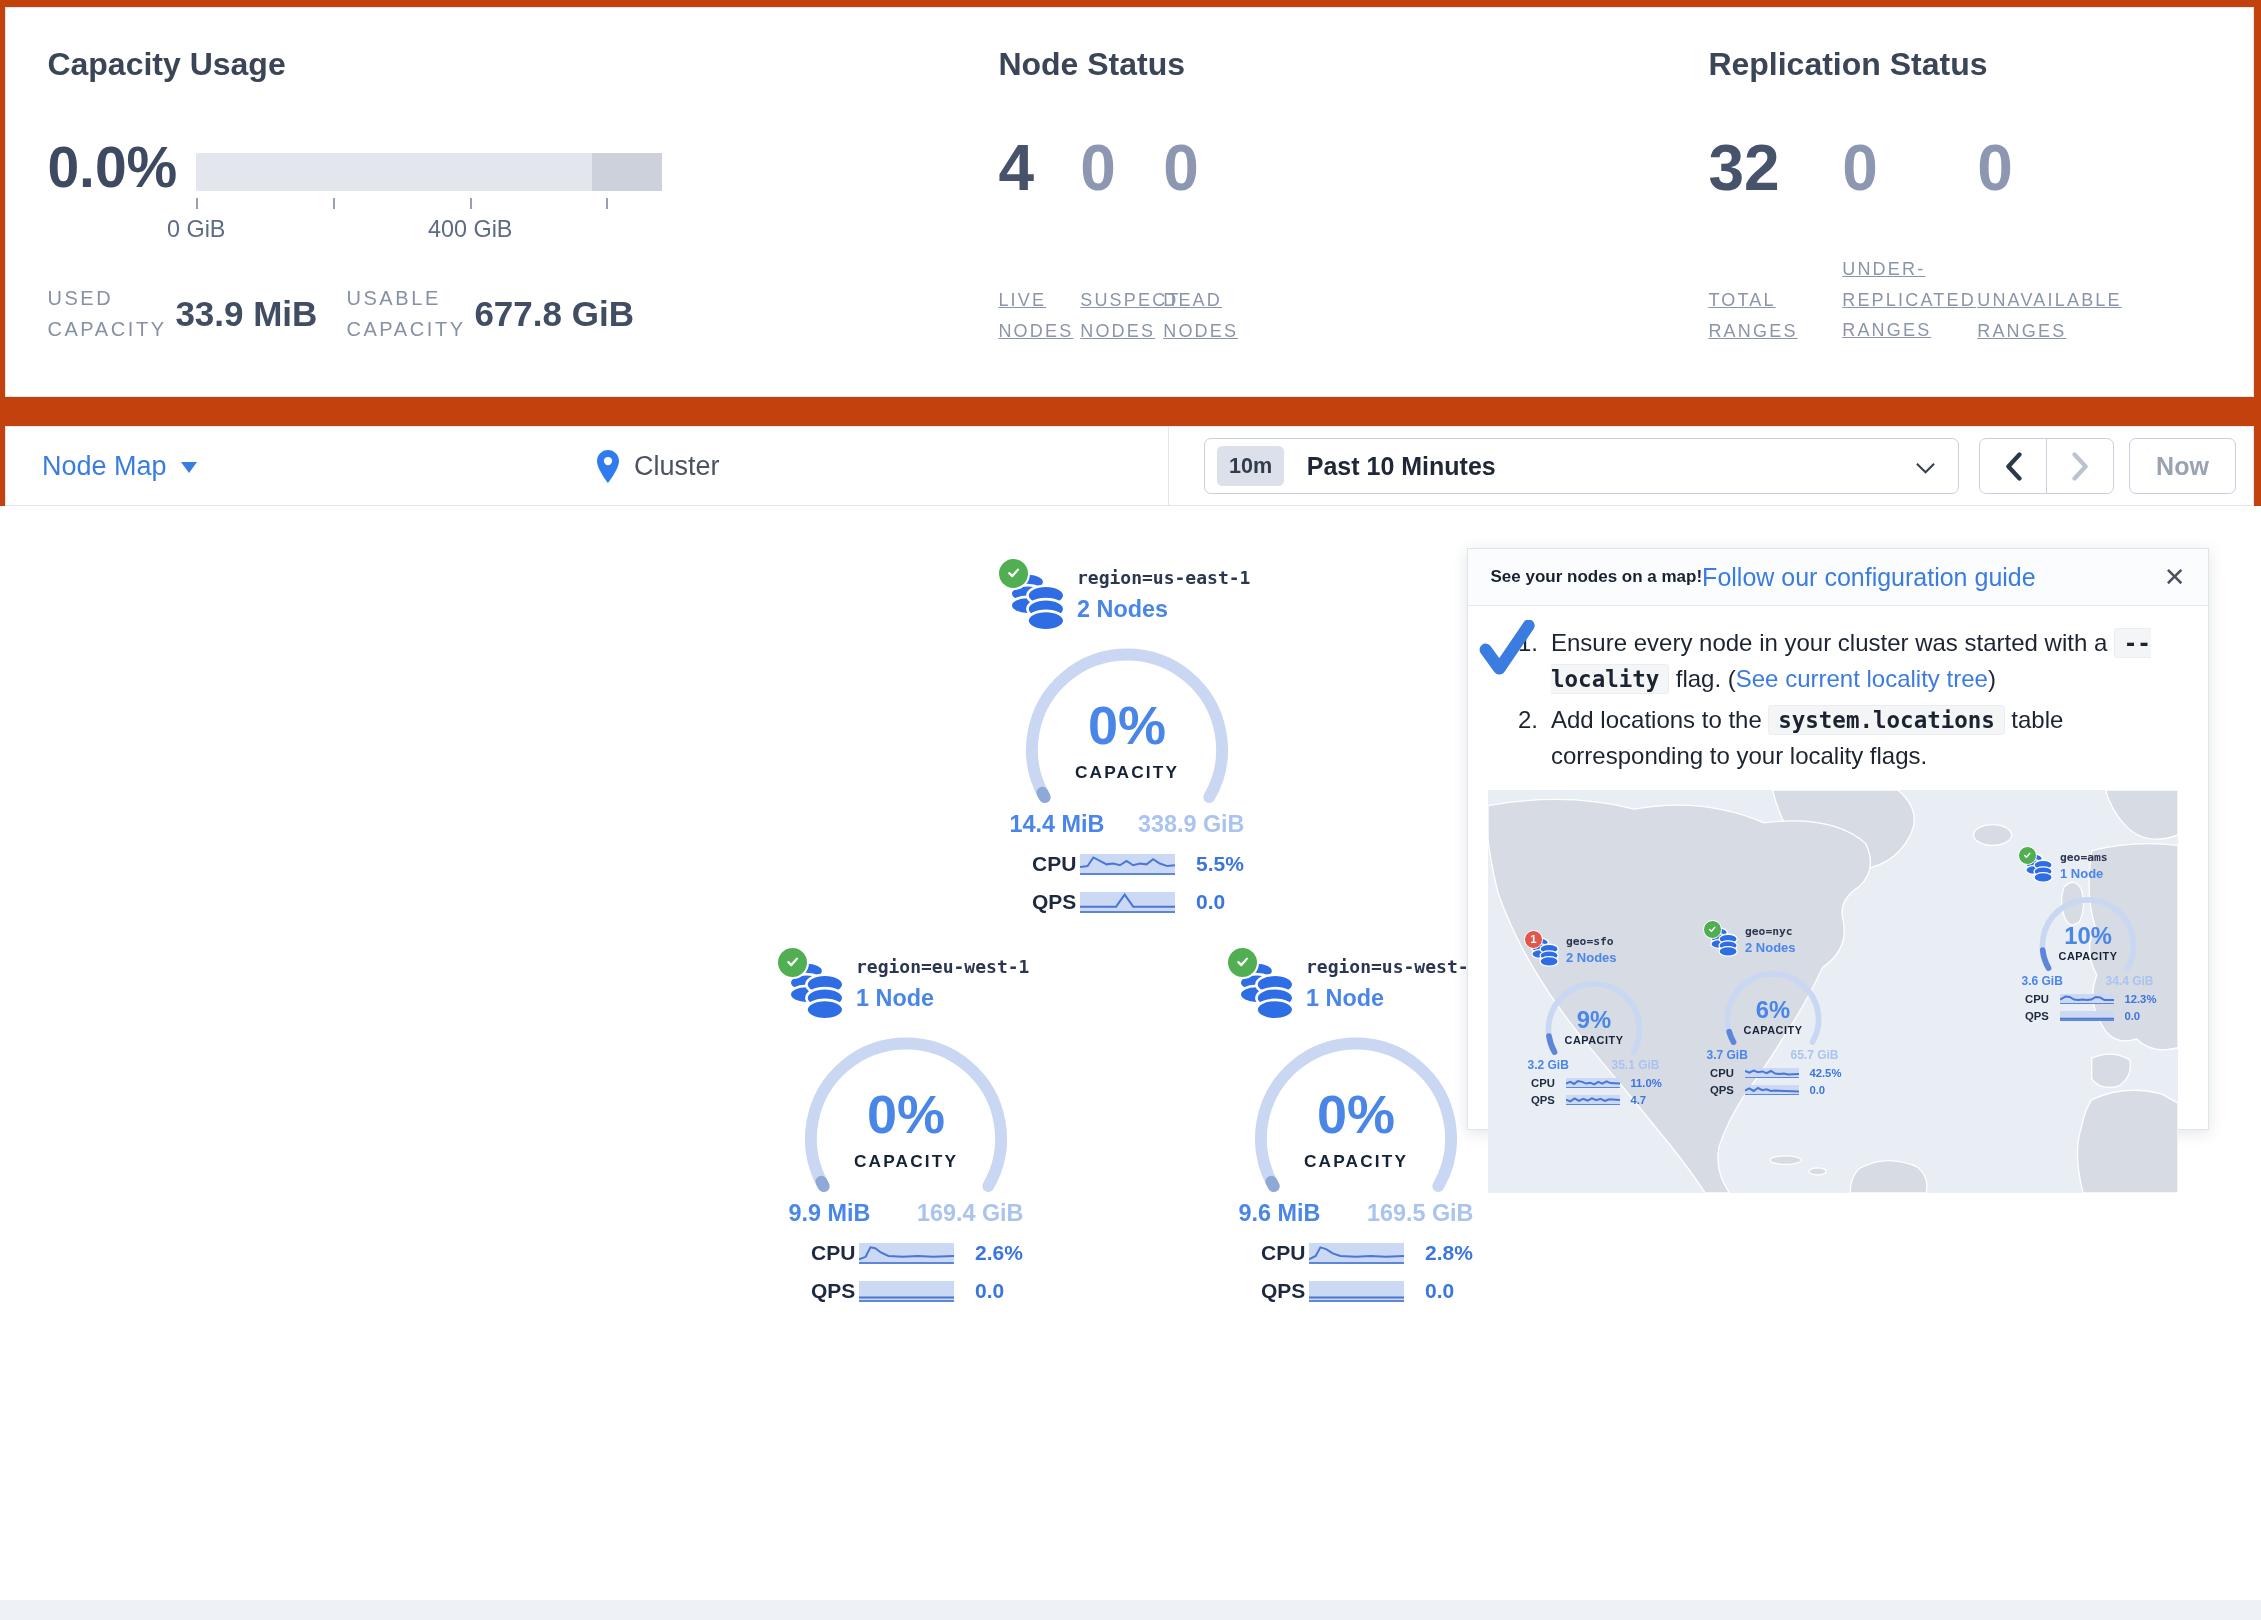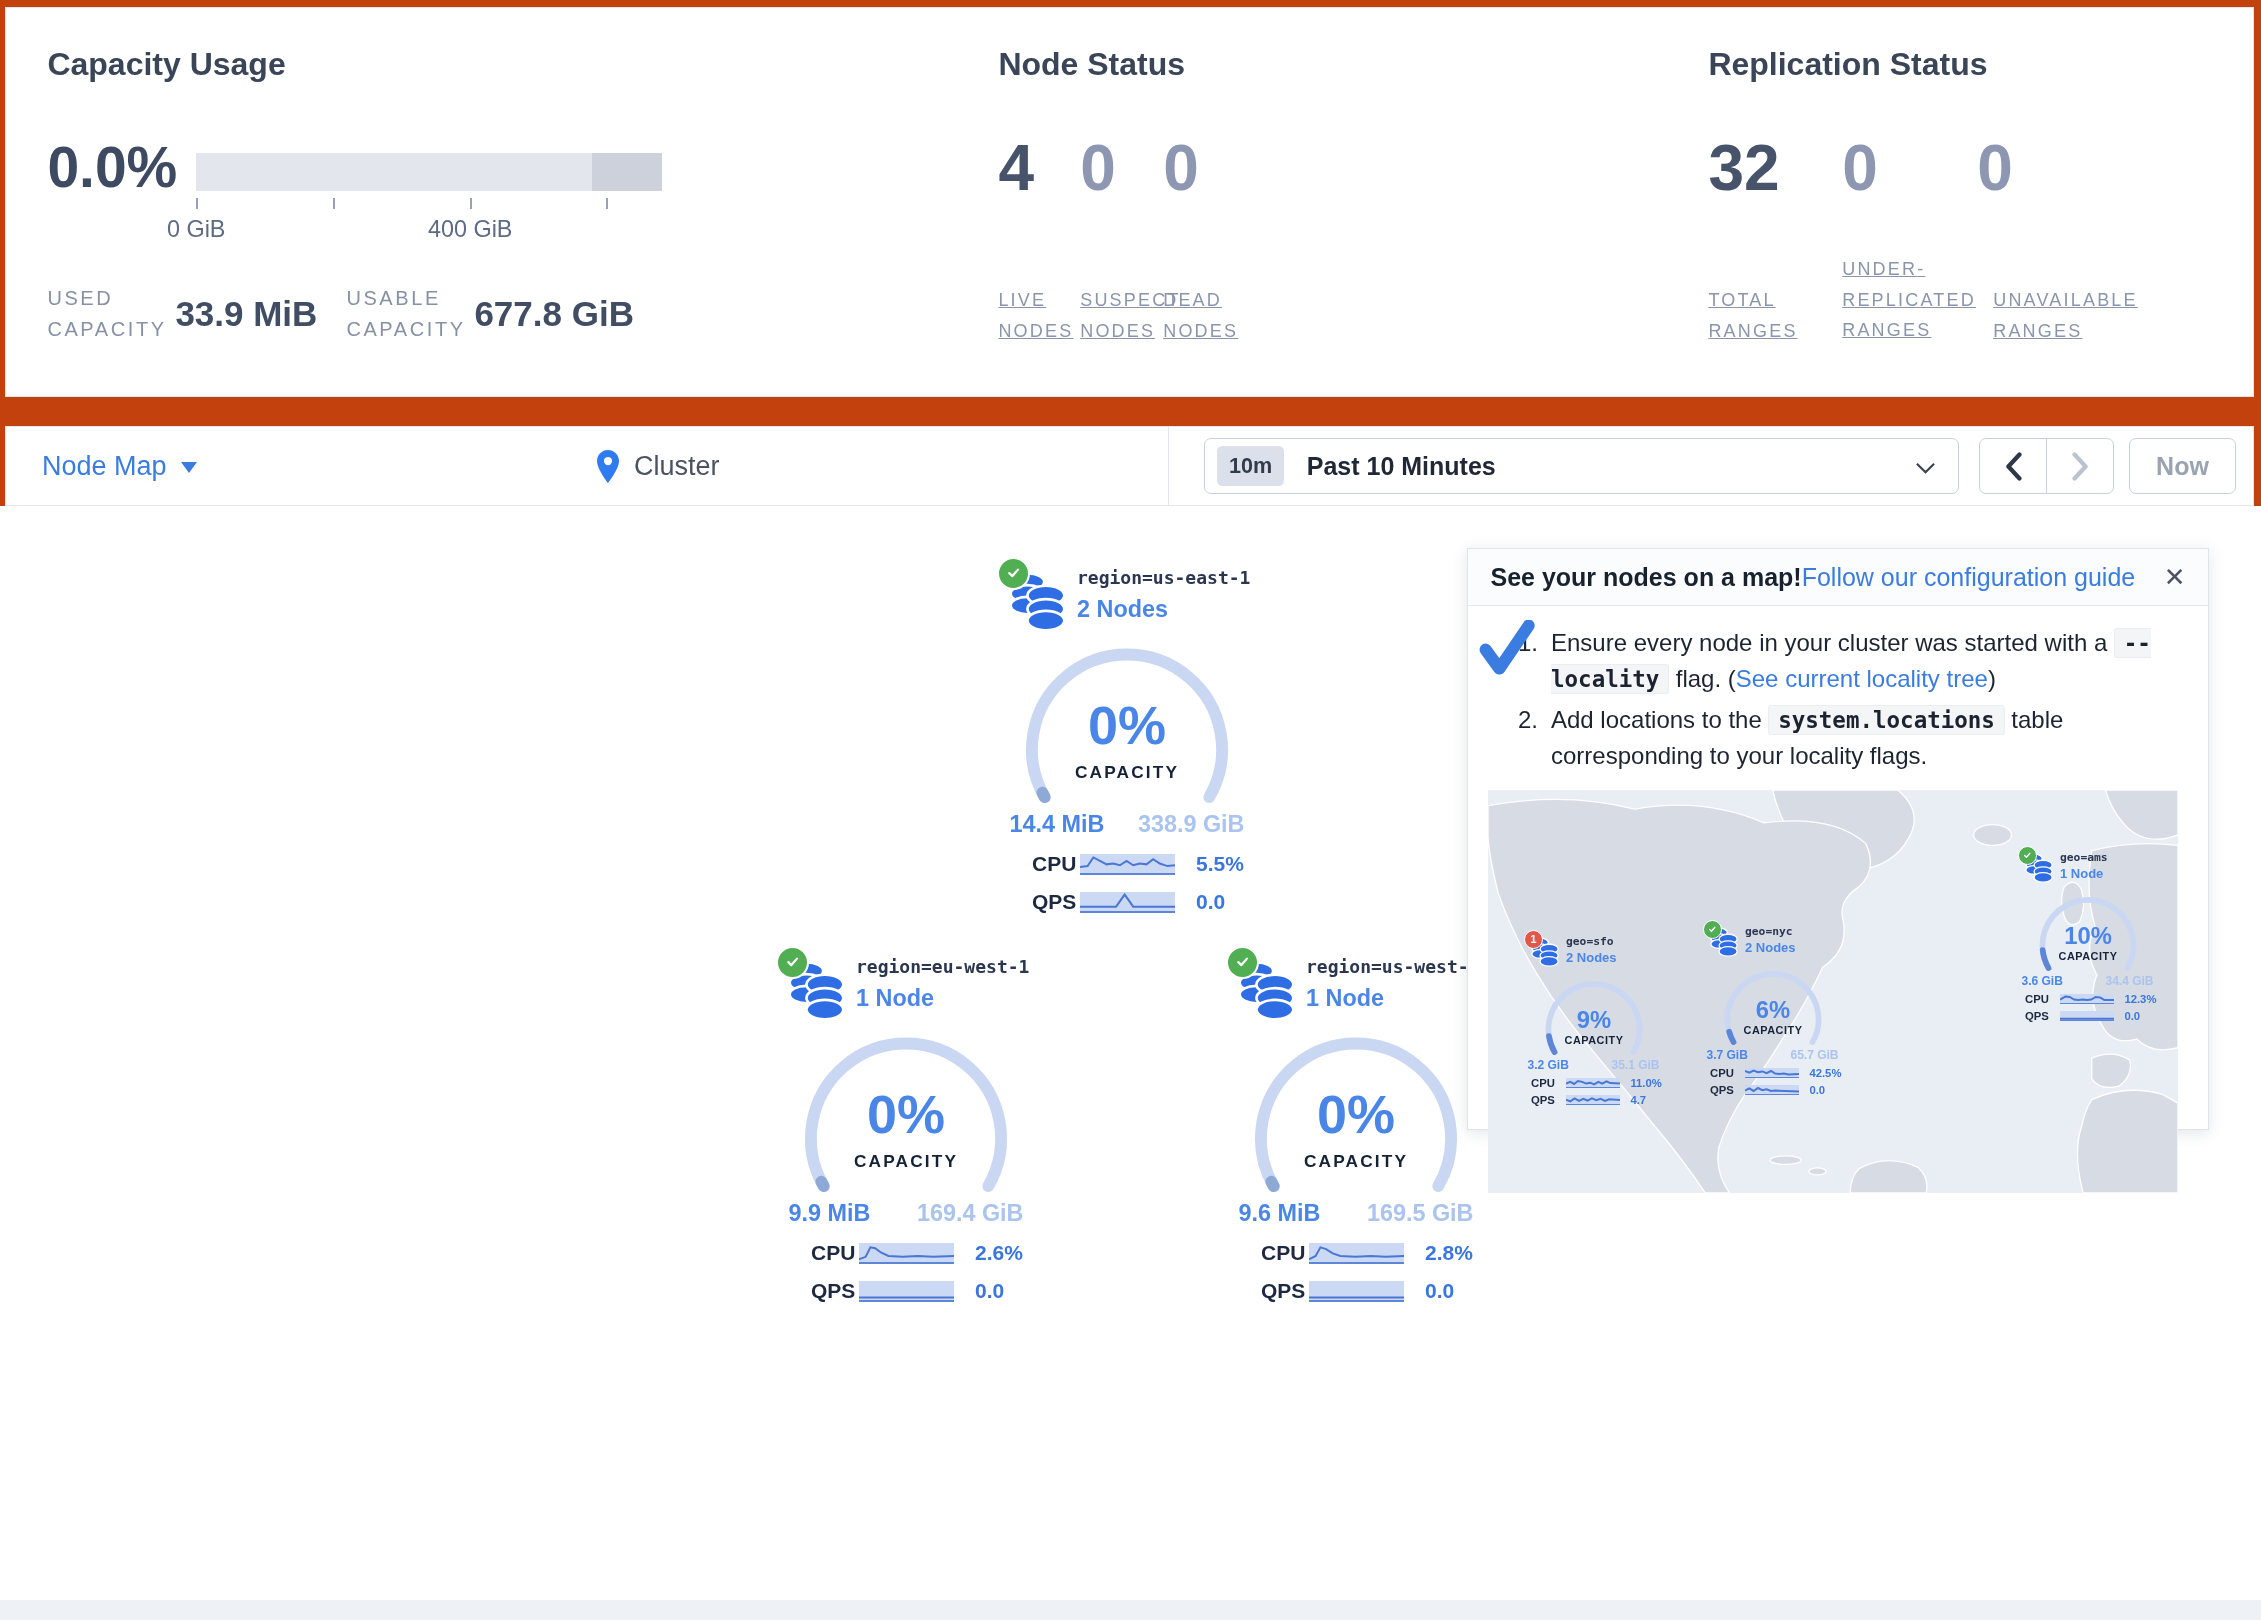--- a/index.html
+++ b/index.html
@@ -27,21 +27,21 @@
   .detail { display:flex; align-items:center; gap:26px; }
   .detail-label { width:102px; font-size:20px; letter-spacing:2.6px; line-height:1.55; color:#8691a6; }
   .detail-value { font-size:35px; font-weight:700; color:#414d63; white-space:nowrap; }
 
   .big-val { position:absolute; top:123px; font-size:64px; font-weight:600; color:#8d97b1; }
   .big-val.primary { color:#46536b; }
   .big-label { position:absolute; top:277px; font-size:18px; letter-spacing:2.2px; line-height:1.7; color:#8a95aa;text-decoration:underline; }
   .nv0{left:5.2px;} .nv1{left:87px;} .nv2{left:170px;}
   .nl0{left:5.2px; width:74px;} .nl1{left:87px; width:90px;} .nl2{left:170px; width:83px;}
   .rv0{left:5.2px;} .rv1{left:139px;} .rv2{left:274px;}
-  .rl0{left:5.2px; width:95px;} .rl1{left:139px; width:149px; top:246px;} .rl2{left:274px; width:173px;margin-left:16px;}
+  .rl0{left:5.2px; width:95px;} .rl1{left:139px; width:149px; top:246px;} .rl2{left:274px; width:173px;}
 
   
   .toolbar { position:absolute; left:5px; top:426px; width:2249px; height:80px;
     background:#fff; border:0.9px solid #e3e6ec;text-align:center; }
   .view-select { position:absolute; left:36px; top:0; height:78px; display:flex; align-items:center; gap:14px;
     color:#3a7ce0; font-size:27px; cursor:pointer; }
   .caret-down { width:0; height:0; border-left:8.7px solid transparent; border-right:8.7px solid transparent;
     border-top:11.3px solid #3a7ce0; margin-top:3.5px; }
   .breadcrumb { position:absolute; left:590px; top:0; height:78px; display:flex; align-items:center; gap:14px;
     color:#4b5260; font-size:27px; }
@@ -91,21 +91,21 @@
   .m-label { width:48px; font-size:21px; font-weight:700; color:#1d2940; }
   .spark { width:95px; height:21px; background:#cbd9f4; border-bottom:2.6px solid #5d86d8; display:block; }
   .spark polyline { fill:none; stroke:#4a77d4; stroke-width:2; vector-effect:non-scaling-stroke; }
   .m-val { margin-left:21px; font-size:21px; font-weight:700; color:#3a76dd; }
 
   
   .popup { position:absolute; left:1467px; top:42px; width:742px; height:582px; background:#fff;
     border:0.9px solid #dfe3ea; box-shadow:0 2.6px 14px rgba(60,70,90,.14); }
   .popup-head { height:57px; border-bottom:0.9px solid #e5e8ee; display:flex; align-items:center;
     padding:0 22.5px; background:#fbfcfd; }
-  .popup-title { font-size:25px; font-weight:700; color:#17212f; }
+  .popup-title { font-size:17px; font-weight:700; color:#17212f; }
   .popup-link { font-size:25px; color:#3a7ce0; cursor:pointer; text-decoration:none; }
   .popup-close { margin-left:auto; font-size:26px; color:#4a5260; cursor:pointer; }
   .popup-body { position:relative; padding:19px 26px 0 26px; }
   .big-check { position:absolute; left:8.7px; top:14px; z-index:3; }
   .pstep { position:relative; margin-left:24px; padding-left:33px; font-size:24px; color:#1c2431; line-height:1.5; }
   .pstep + .pstep { margin-top:5.2px; }
   .li-num { position:absolute; left:0; top:0; }
   .pstep code { font-family:"DejaVu Sans Mono", monospace; background:#f4f5f7; border:0.9px solid #ebedf1;
     border-radius:3.5px; padding:0.9px 8.7px; font-size:22.5px; font-weight:700; color:#1b2330; }
   .inline-link { color:#3a7ce0; cursor:pointer; text-decoration:none; }

